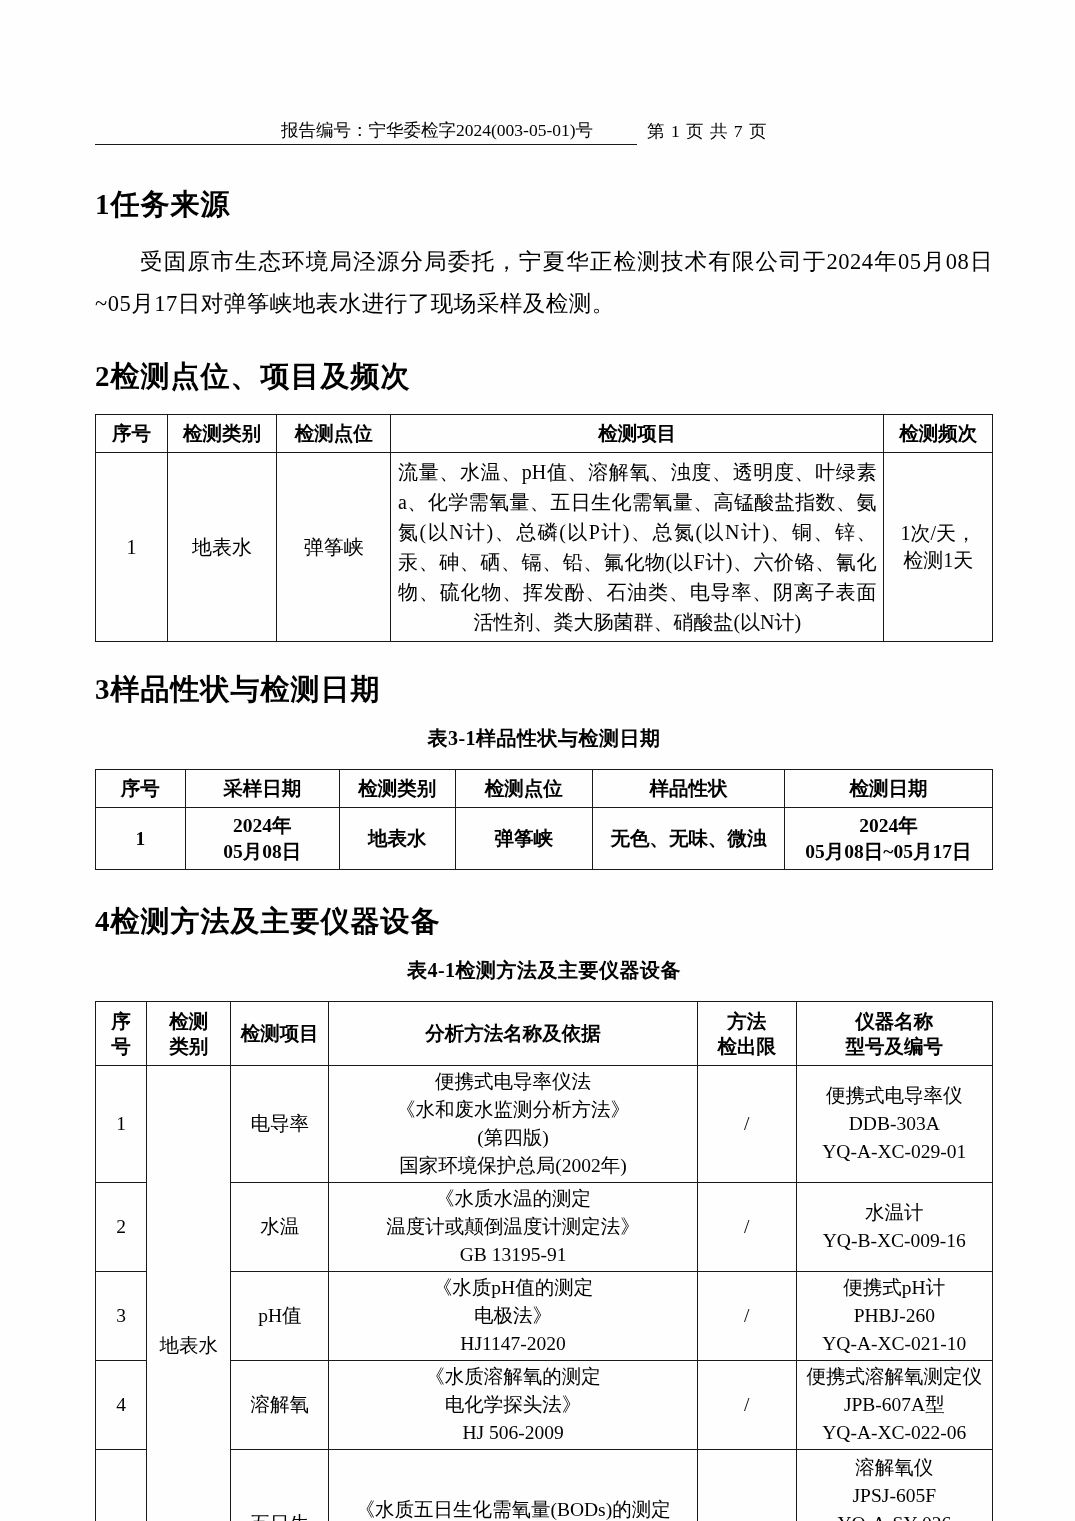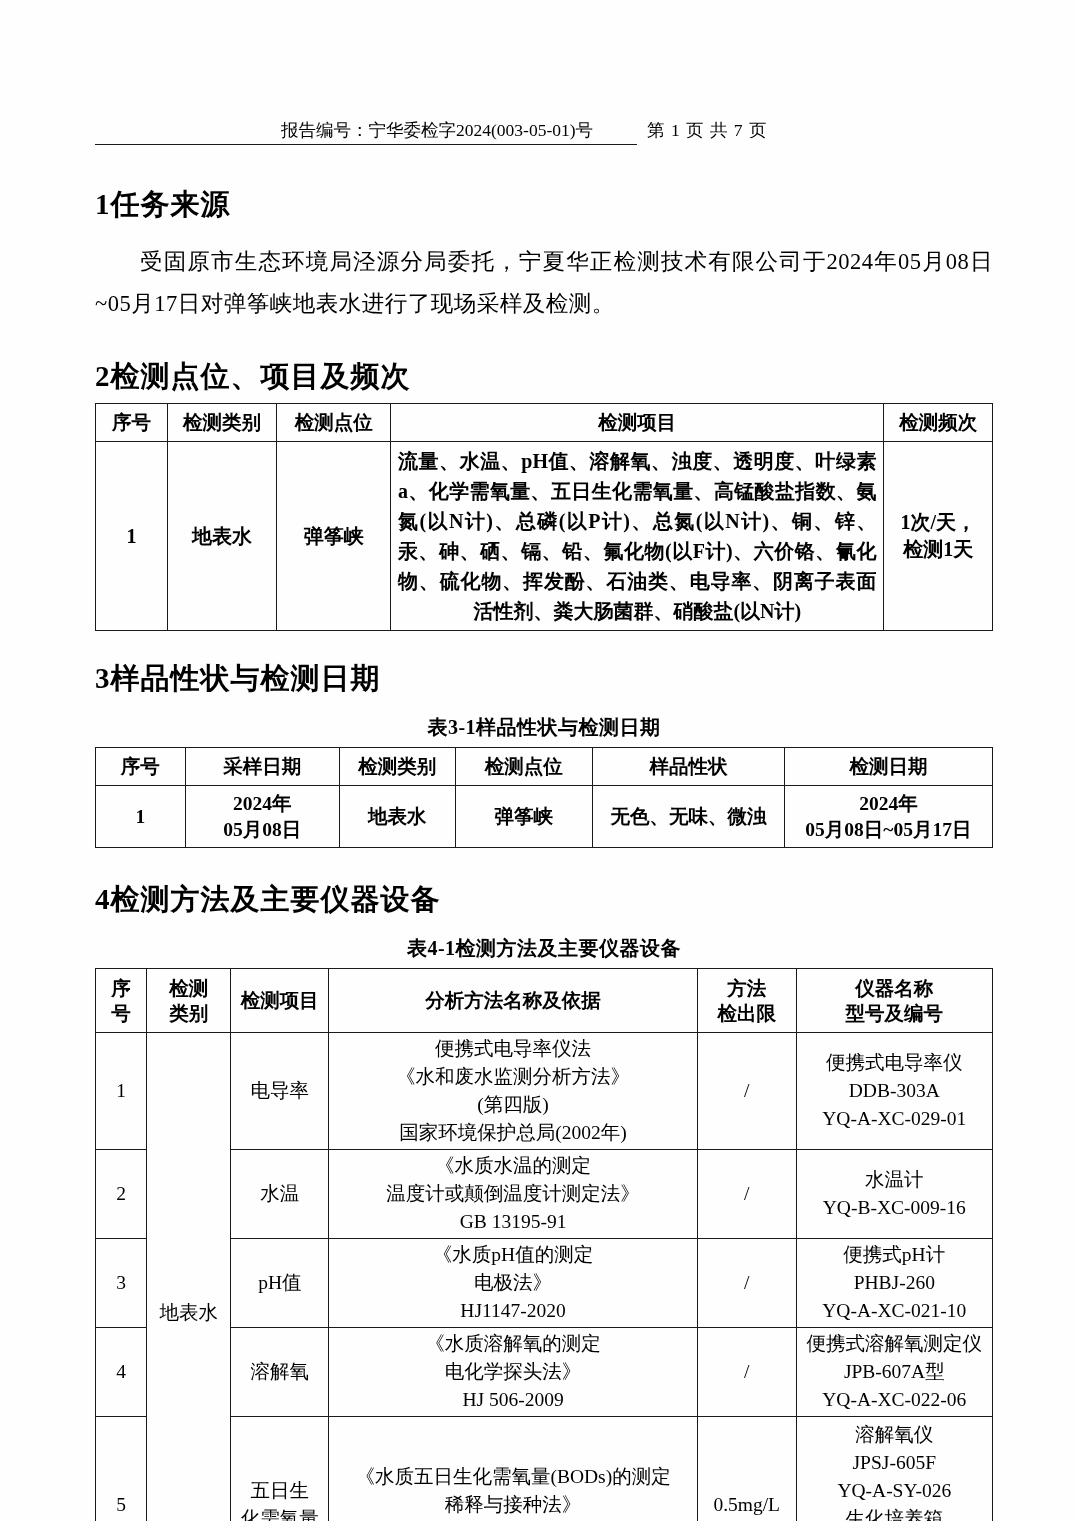--- a/index.html
+++ b/index.html
@@ -3,44 +3,44 @@
 <meta charset="utf-8">
 <style>
   * { margin:0; padding:0; box-sizing:border-box; }
   html,body { background:#888; }
   .page {
     width:1075px; height:1521px; margin:0 auto; background:#fefefe;
     font-family:"Liberation Serif","DejaVu Serif",serif; color:#000;
     padding:118px 82px 0 95px; position:relative; overflow:hidden;
   }
   
-  .hdr { display:flex; align-items:flex-start; font-size:17.5px; white-space:nowrap; }
+  .hdr { display:flex; align-items:flex-end; font-size:17.5px; white-space:nowrap; }
   .hdr-underlined { border-bottom:1.5px solid #1a1a1a; padding-left:186px; padding-right:44px; padding-bottom:2px; }
   .hdr-page { margin-left:10px; padding-bottom:2px; letter-spacing:1px; }
   
   .sec-title { font-size:29px; font-weight:bold; letter-spacing:1px; }
   #sec1-title { margin-top:40px; }
   #sec2-title { margin-top:32px; }
   #sec3-title { margin-top:28px; }
   #sec4-title { margin-top:32px; }
   .tbl-caption { text-align:center; font-size:20px; font-weight:bold; margin-top:15px; letter-spacing:0.5px; }
   
   .para {
     margin-top:16px; font-size:22.5px; line-height:42px;
     text-indent:2em; text-align:justify; letter-spacing:0.5px;
   }
   
-  table { border-collapse:collapse; width:898px; table-layout:fixed; margin-top:6px; }
+  table { border-collapse:collapse; width:898px; table-layout:fixed; margin-top:17px; }
   th, td {
     border:1.5px solid #1a1a1a; text-align:center; vertical-align:middle;
     white-space:pre-line; padding:2px 4px;
   }
   
   .t2 th { font-size:19.5px; height:38px; font-weight:bold; }
-  .t2 td { font-size:20px; font-weight:bold; }
+  .t2 td { font-size:20px; font-weight:normal; }
   .t2 .row-main { height:166px; }
   .t2 .items-cell {
     text-align:justify; text-align-last:center; line-height:30px;
     padding:4px 7px; white-space:normal;
   }
   
   .t3 th { font-size:19.5px; height:38px; font-weight:bold; }
   .t3 td { font-size:19.5px; font-weight:bold; height:62px; line-height:26px; }
   
   .t4 th { font-size:19.5px; height:64px; font-weight:bold; line-height:25px; }

